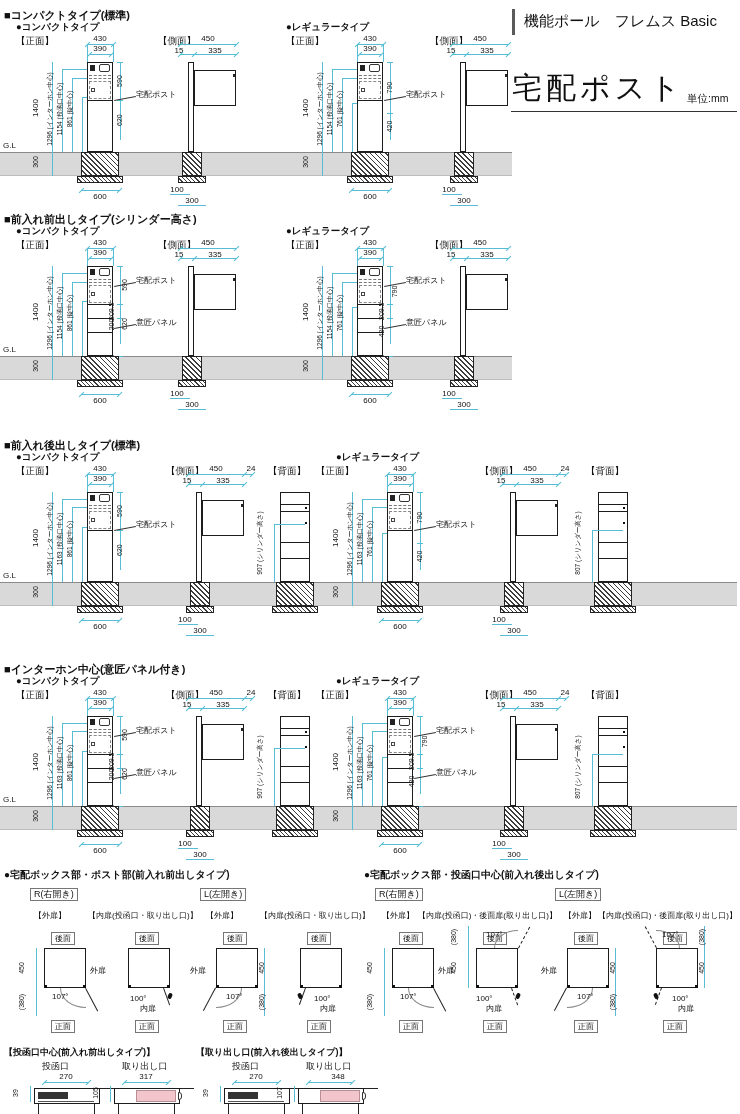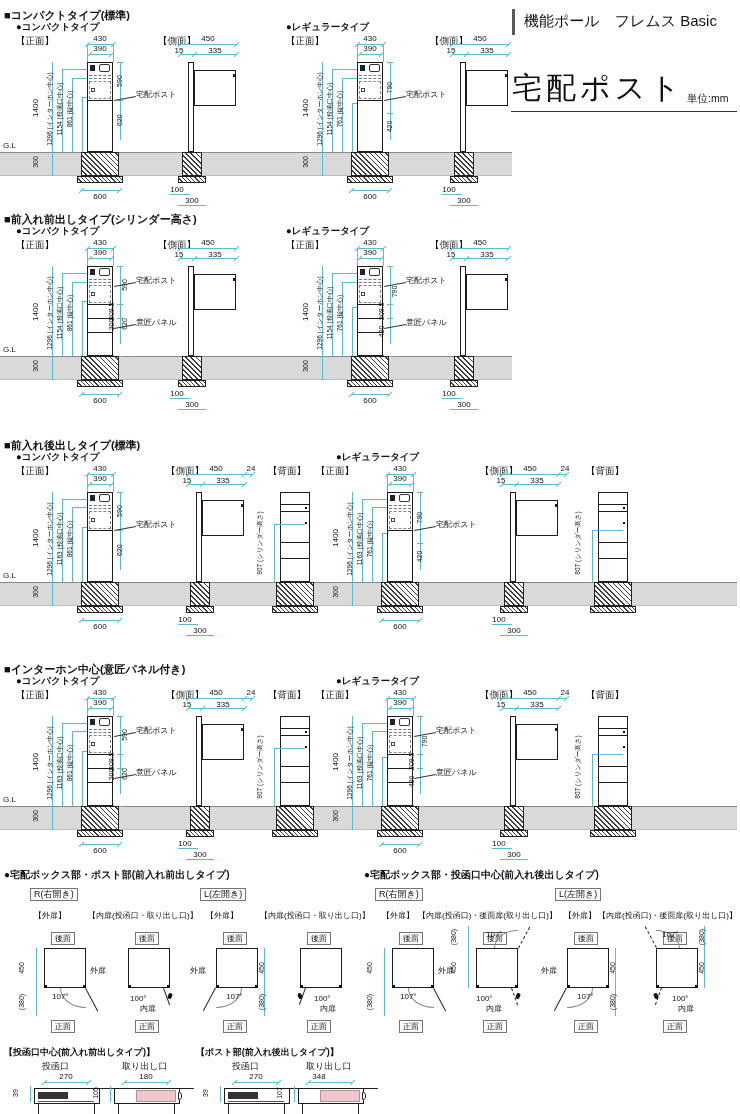--- a/index.html
+++ b/index.html
@@ -804,48 +804,48 @@
         <div class="box" style="position: absolute; left: 34px; top: 42px; width: 66px; height: 16px;"></div>
         <div style="position: absolute; left: 38px; top: 46px; width: 30px; height: 7px; background: rgb(51, 51, 51);"></div>
         <div style="position: absolute; left: 38px; top: 55px; width: 56px; height: 2px; border-top: 1px solid rgb(85, 85, 85);"></div>
         <div style="position: absolute; left: 38px; top: 58px; width: 1px; height: 14px; background: rgb(34, 34, 34);"></div>
         <div style="position: absolute; left: 94px; top: 58px; width: 1px; height: 14px; background: rgb(34, 34, 34);"></div>
         <div style="position: absolute; left: 100px; top: 42px; width: 14px; height: 1px; background: rgb(34, 34, 34);"></div>
         <div style="position: absolute; left: 122px; top: 14px; font-size: 9px; white-space: nowrap;">取り出し口</div>
         <div class="dl" style="position: absolute; left: 124px; top: 36px; width: 44px; height: 1px;"></div>
         <div class="dl" style="position: absolute; left: 124px; top: 32.5px; width: 1px; height: 7px; transform: rotate(45deg);"></div>
         <div class="dl" style="position: absolute; left: 168px; top: 32.5px; width: 1px; height: 7px; transform: rotate(45deg);"></div>
-        <div class="t tc" style="position: absolute; left: 128px; top: 26px; width: 36px; text-align: center;">180</div>
+        <div class="t tc" style="position: absolute; left: 128px; top: 26px; width: 36px; text-align: center;">317</div>
         <div class="t rot" style="position: absolute; left: 100px; top: 47px; width: 18px; font-size: 7px;">105</div>
         <div class="dl" style="position: absolute; left: 110px; top: 40px; width: 1px; height: 16px;"></div>
         <div class="box" style="position: absolute; left: 114px; top: 42px; width: 66px; height: 16px;"></div>
         <div style="position: absolute; left: 136px; top: 44px; width: 40px; height: 12px; background: rgb(242, 197, 205); border: 1px solid rgb(185, 143, 151);"></div>
         <div style="position: absolute; left: 178px; top: 46px; width: 4px; height: 8px; border: 1px solid rgb(51, 51, 51); border-radius: 0px 3px 3px 0px; background: rgb(255, 255, 255);"></div>
         <div style="position: absolute; left: 118px; top: 58px; width: 1px; height: 14px; background: rgb(34, 34, 34);"></div>
         <div style="position: absolute; left: 174px; top: 58px; width: 1px; height: 14px; background: rgb(34, 34, 34);"></div>
         <div style="position: absolute; left: 180px; top: 42px; width: 14px; height: 1px; background: rgb(34, 34, 34);"></div>
-        <div style="position: absolute; left: 196px; top: 0px; font-size: 9px; font-weight: bold; white-space: nowrap;">【ポスト部(前入れ後出しタイプ)】</div>
+        <div style="position: absolute; left: 196px; top: 0px; font-size: 9px; font-weight: bold; white-space: nowrap;">【取り出し口(前入れ後出しタイプ)】</div>
         <div style="position: absolute; left: 232px; top: 14px; font-size: 9px; white-space: nowrap;">投函口</div>
         <div class="dl" style="position: absolute; left: 234px; top: 36px; width: 44px; height: 1px;"></div>
         <div class="dl" style="position: absolute; left: 234px; top: 32.5px; width: 1px; height: 7px; transform: rotate(45deg);"></div>
         <div class="dl" style="position: absolute; left: 278px; top: 32.5px; width: 1px; height: 7px; transform: rotate(45deg);"></div>
         <div class="t tc" style="position: absolute; left: 238px; top: 26px; width: 36px; text-align: center;">270</div>
         <div class="t rot" style="position: absolute; left: 210px; top: 47px; width: 18px; font-size: 7px;">39</div>
         <div class="dl" style="position: absolute; left: 220px; top: 40px; width: 1px; height: 16px;"></div>
         <div class="box" style="position: absolute; left: 224px; top: 42px; width: 66px; height: 16px;"></div>
         <div style="position: absolute; left: 228px; top: 46px; width: 30px; height: 7px; background: rgb(51, 51, 51);"></div>
         <div style="position: absolute; left: 228px; top: 55px; width: 56px; height: 2px; border-top: 1px solid rgb(85, 85, 85);"></div>
         <div style="position: absolute; left: 228px; top: 58px; width: 1px; height: 14px; background: rgb(34, 34, 34);"></div>
         <div style="position: absolute; left: 284px; top: 58px; width: 1px; height: 14px; background: rgb(34, 34, 34);"></div>
         <div style="position: absolute; left: 290px; top: 42px; width: 14px; height: 1px; background: rgb(34, 34, 34);"></div>
         <div style="position: absolute; left: 306px; top: 14px; font-size: 9px; white-space: nowrap;">取り出し口</div>
         <div class="dl" style="position: absolute; left: 308px; top: 36px; width: 44px; height: 1px;"></div>
         <div class="dl" style="position: absolute; left: 308px; top: 32.5px; width: 1px; height: 7px; transform: rotate(45deg);"></div>
         <div class="dl" style="position: absolute; left: 352px; top: 32.5px; width: 1px; height: 7px; transform: rotate(45deg);"></div>
-        <div class="t tc" style="position: absolute; left: 301px; top: 26px; width: 36px; text-align: center;">348</div>
+        <div class="t tc" style="position: absolute; left: 320px; top: 26px; width: 36px; text-align: center;">348</div>
         <div class="t rot" style="position: absolute; left: 284px; top: 47px; width: 18px; font-size: 7px;">107</div>
         <div class="dl" style="position: absolute; left: 294px; top: 40px; width: 1px; height: 16px;"></div>
         <div class="box" style="position: absolute; left: 298px; top: 42px; width: 66px; height: 16px;"></div>
         <div style="position: absolute; left: 320px; top: 44px; width: 40px; height: 12px; background: rgb(242, 197, 205); border: 1px solid rgb(185, 143, 151);"></div>
         <div style="position: absolute; left: 362px; top: 46px; width: 4px; height: 8px; border: 1px solid rgb(51, 51, 51); border-radius: 0px 3px 3px 0px; background: rgb(255, 255, 255);"></div>
         <div style="position: absolute; left: 302px; top: 58px; width: 1px; height: 14px; background: rgb(34, 34, 34);"></div>
         <div style="position: absolute; left: 358px; top: 58px; width: 1px; height: 14px; background: rgb(34, 34, 34);"></div>
         <div style="position: absolute; left: 364px; top: 42px; width: 14px; height: 1px; background: rgb(34, 34, 34);"></div>
       </div>
     </div>

